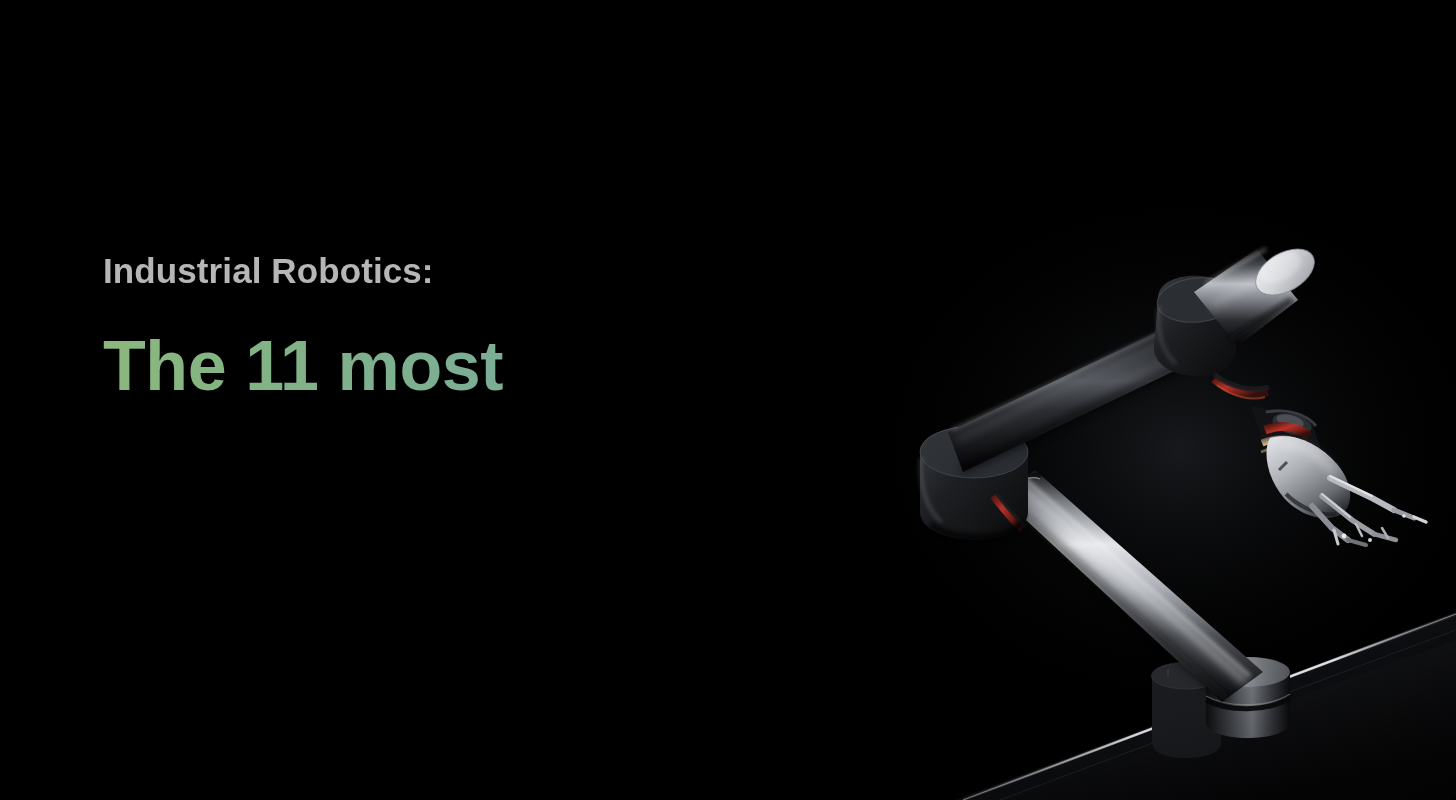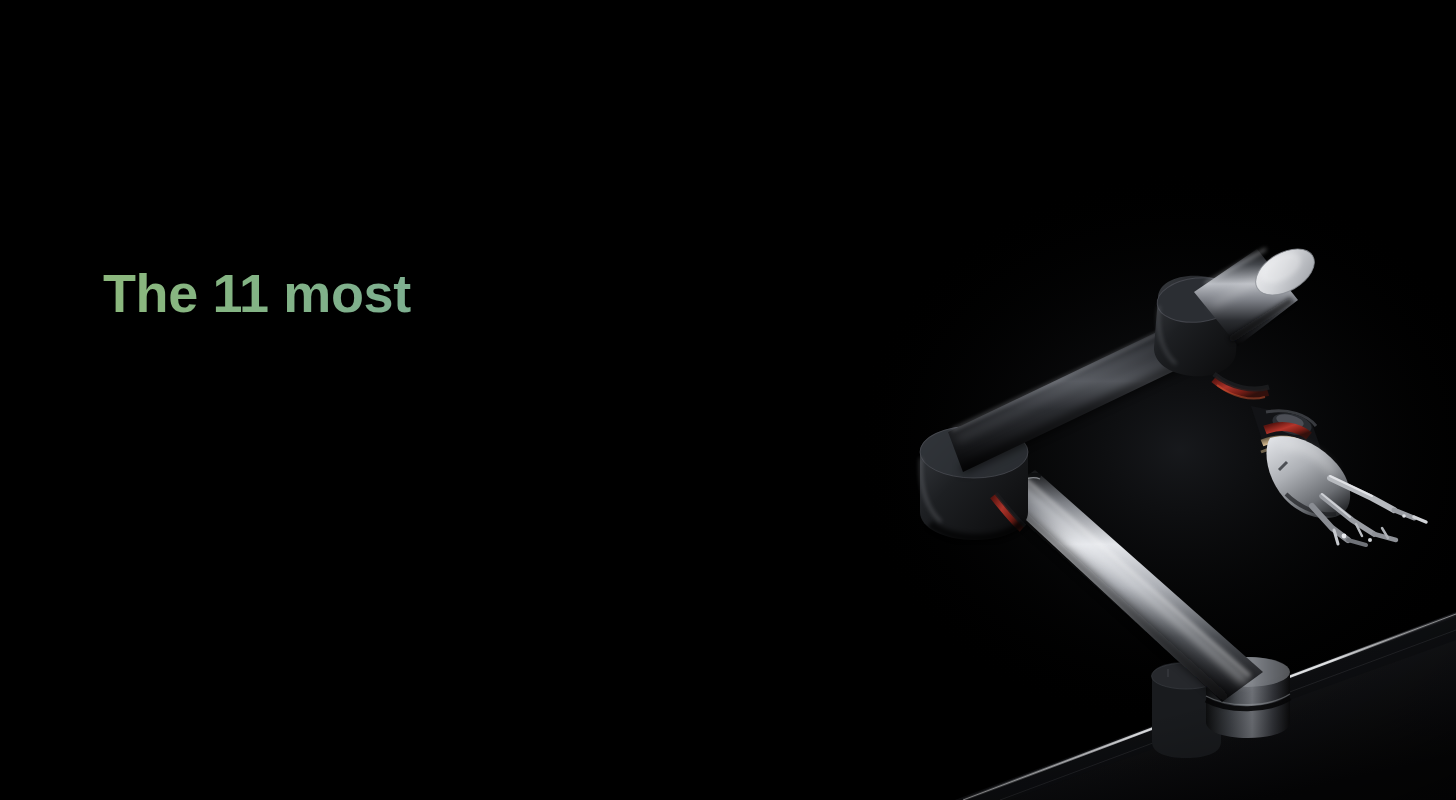--- a/index.html
+++ b/index.html
@@ -45,21 +45,21 @@
     font-size: 35px;
     font-weight: 700;
     letter-spacing: 0.1px;
     line-height: 1.1;
     color: #b6b6b6;
     margin: 0 0 22px 0;
     white-space: nowrap;
   }
   .headline {
     margin: 0;
-    font-size: 54px;
+    font-size: 70px;
     font-weight: 700;
     line-height: 1.52;
     letter-spacing: -0.4px;
     background-image: linear-gradient(90deg,
         #8cb87d 0%,
         #84b483 14%,
         #7fb08c 28%,
         #7cae95 42%,
         #79ab9f 56%,
         #76a9a8 70%,
@@ -360,18 +360,19 @@
       <defs>
         <radialGradient id="gVig" cx="0.62" cy="0.5" r="0.78">
           <stop offset="55%" stop-color="#000000" stop-opacity="0"></stop>
           <stop offset="100%" stop-color="#000000" stop-opacity="0.85"></stop>
         </radialGradient>
       </defs>
     </svg>
   </div>
 
   <div class="text-block">
+    <p class="eyebrow">Industrial Robotics:</p>
     <h1 class="headline">
       <span class="line">The 11 most</span>
     </h1>
   </div>
 
 </div>
 
 </body></html>

